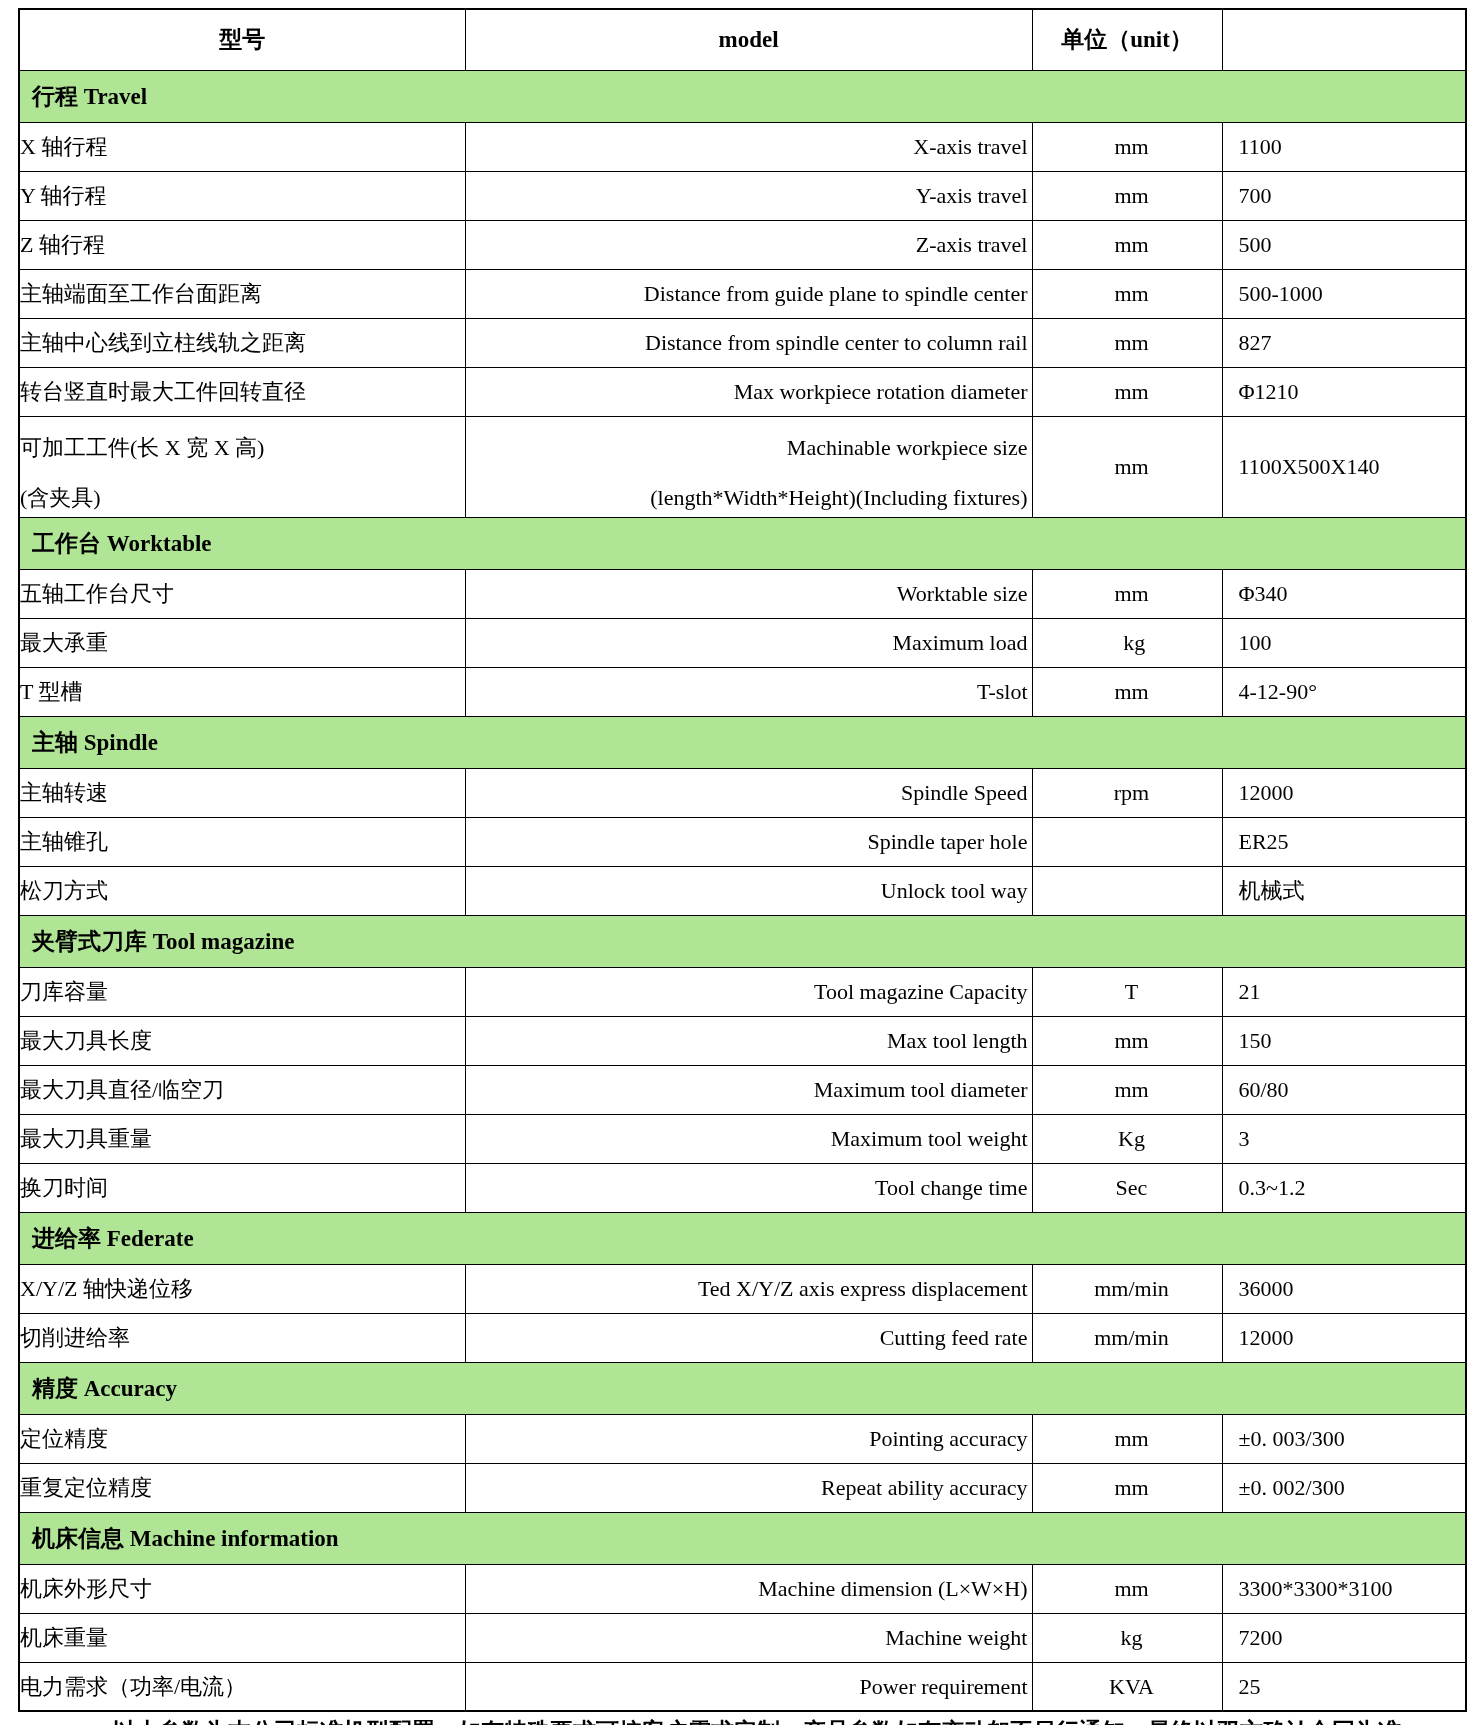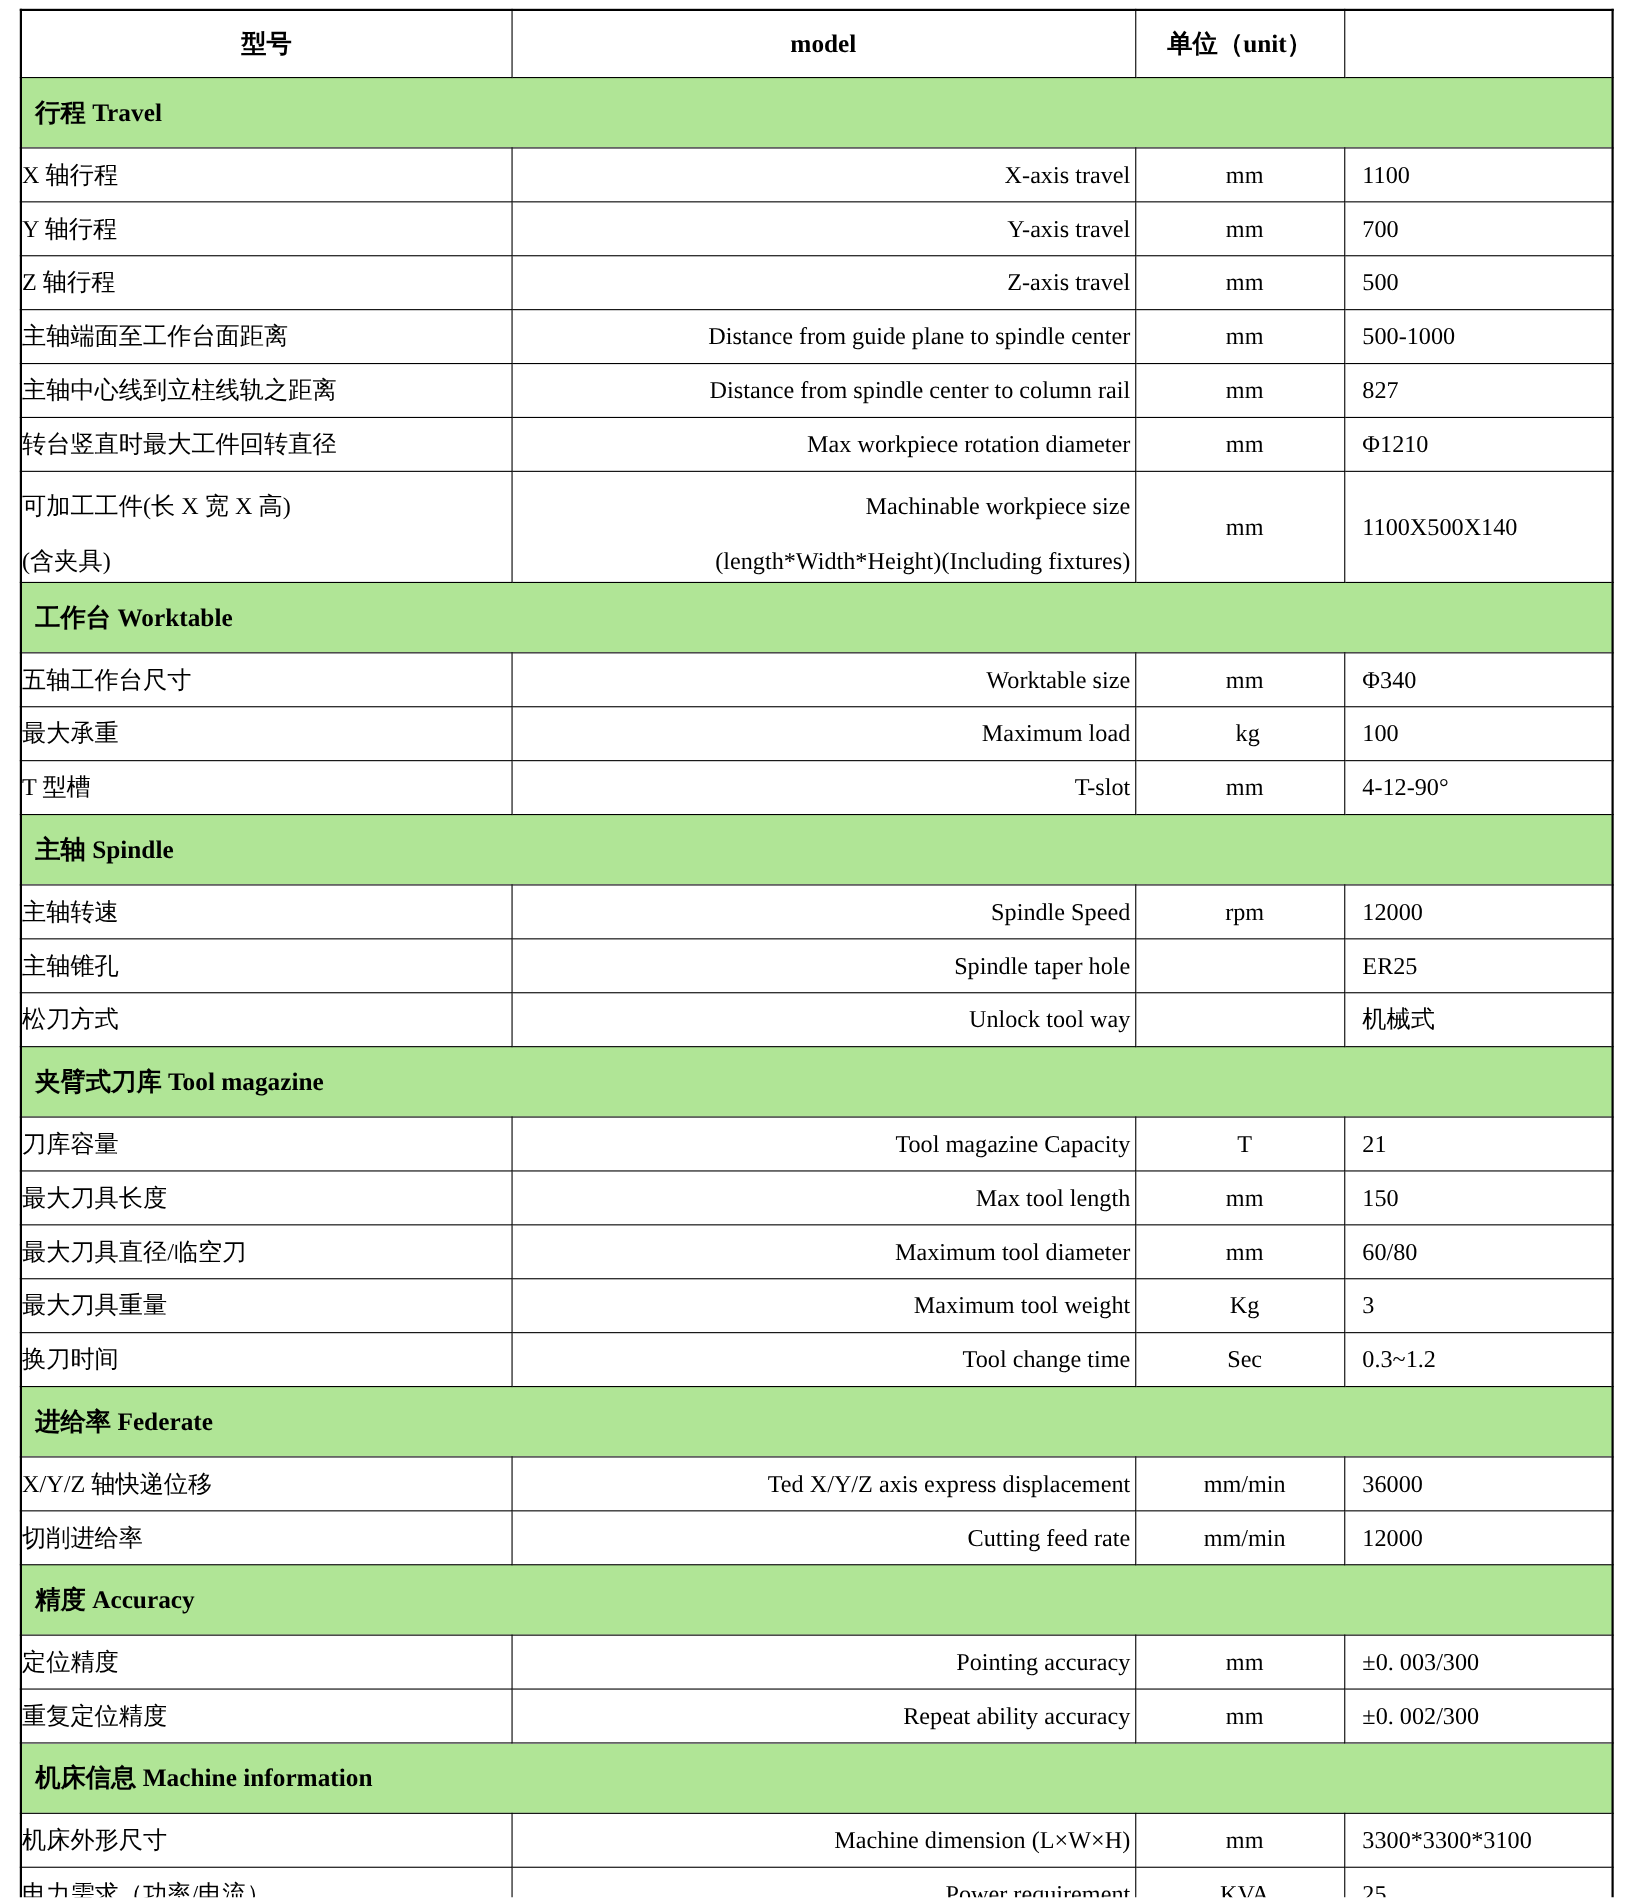--- a/index.html
+++ b/index.html
@@ -31,21 +31,21 @@
     box-sizing: border-box;
   }
   th.hdr {
     height: 61px;
     font-size: 23px;
     font-weight: bold;
     text-align: center;
     padding: 0 4px;
   }
   tr.section-row td {
-    height: 64px;
+    height: 52px;
     background: var(--section-bg, #b0e596);
     font-size: 23px;
     font-weight: bold;
     text-align: left;
     padding: 0 0 0 12px;
   }
   tr.spec-row td { height: 49px; font-size: 22px; }
   tr.spec-row.tall td { height: 85px; }
   td.cn-cell  { padding: 0 4px 0 0; text-align: left; }
   td.en-cell  { padding: 0 4px 0 13px; text-align: right; }
@@ -241,20 +241,26 @@
         <tr class="section-row">
           <td colspan="4">机床信息 Machine information</td>
         </tr>
         <tr class="spec-row">
           <td class="cn-cell">机床外形尺寸</td>
           <td class="en-cell">Machine dimension (L×W×H)</td>
           <td class="unit-cell">mm</td>
           <td class="val-cell">3300*3300*3100</td>
         </tr>
         <tr class="spec-row">
+          <td class="cn-cell">机床重量</td>
+          <td class="en-cell">Machine weight</td>
+          <td class="unit-cell">kg</td>
+          <td class="val-cell">7200</td>
+        </tr>
+        <tr class="spec-row">
           <td class="cn-cell">电力需求（功率/电流）</td>
           <td class="en-cell">Power requirement</td>
           <td class="unit-cell">KVA</td>
           <td class="val-cell">25</td>
         </tr>
       </tbody>
   </table>
   <div class="footnote-clip">
     <p class="note">以上参数为本公司标准机型配置，如有特殊要求可按客户需求定制，产品参数如有变动恕不另行通知，最终以双方确认合同为准。</p>
   </div>

